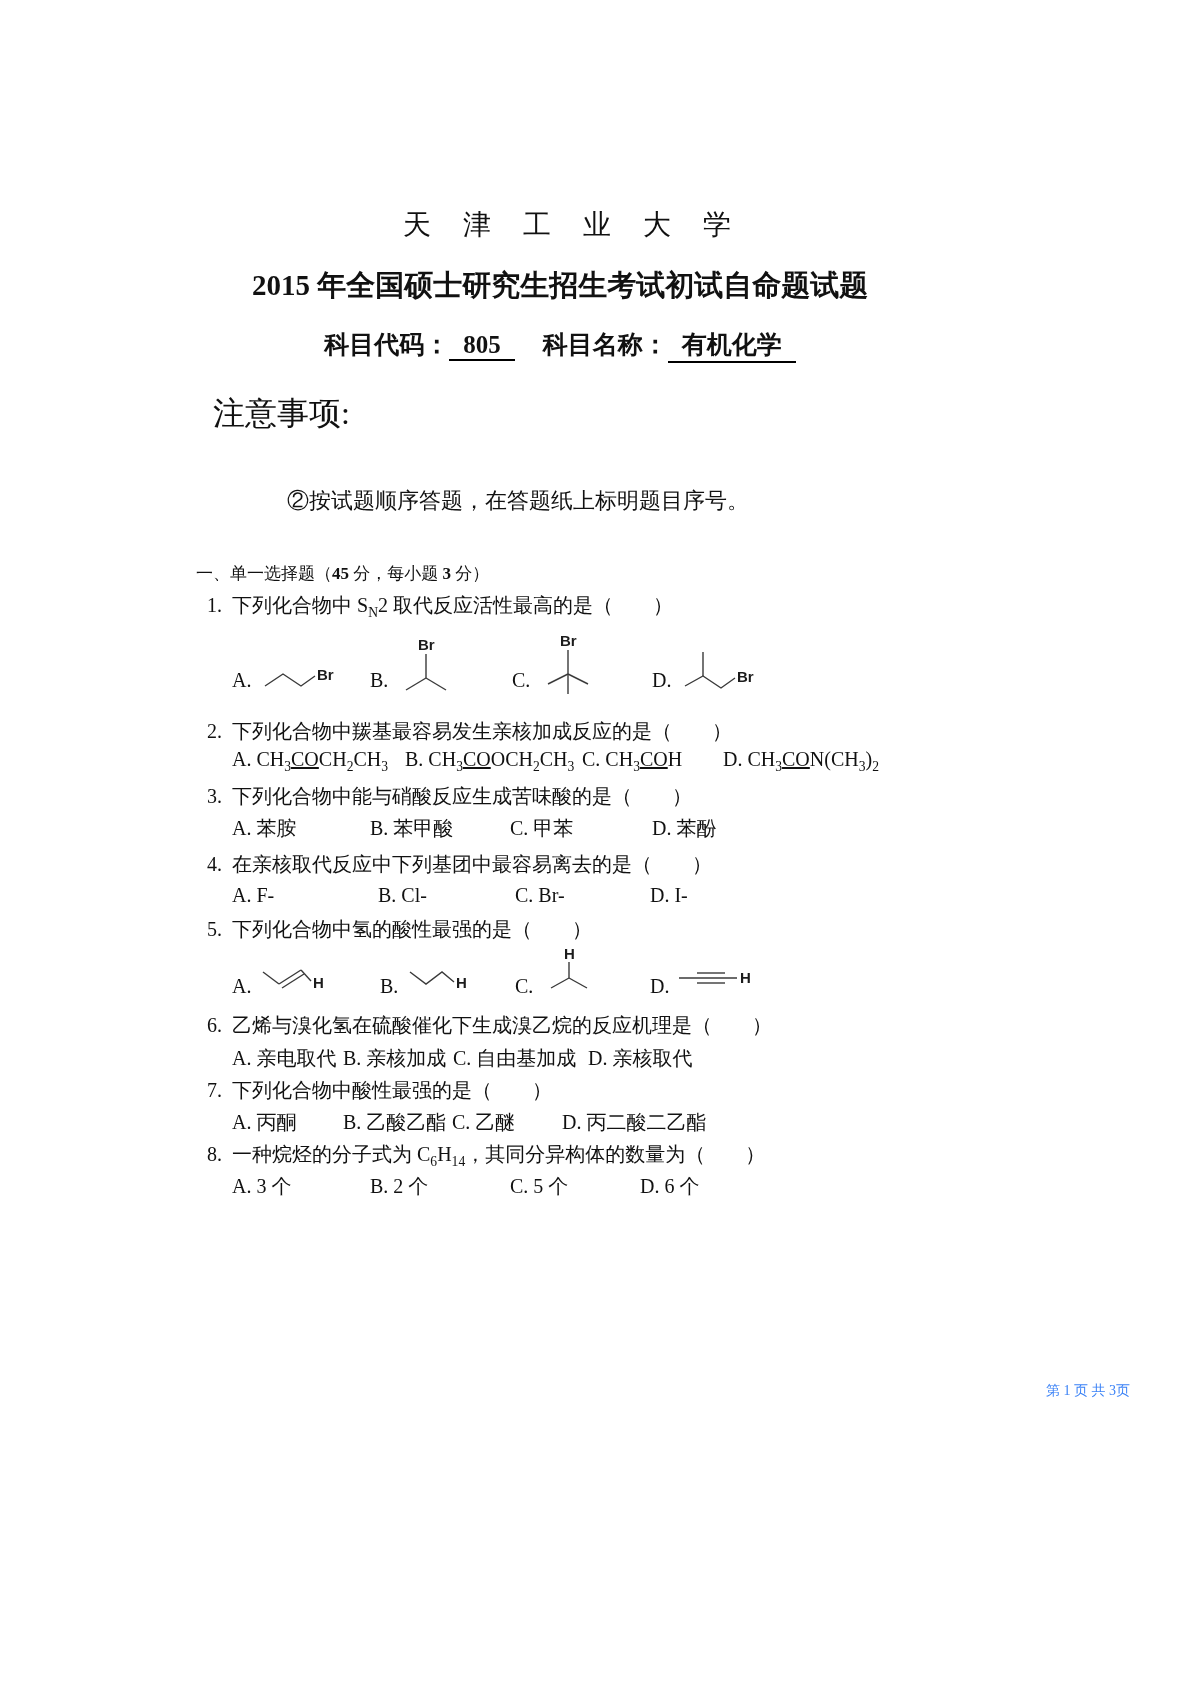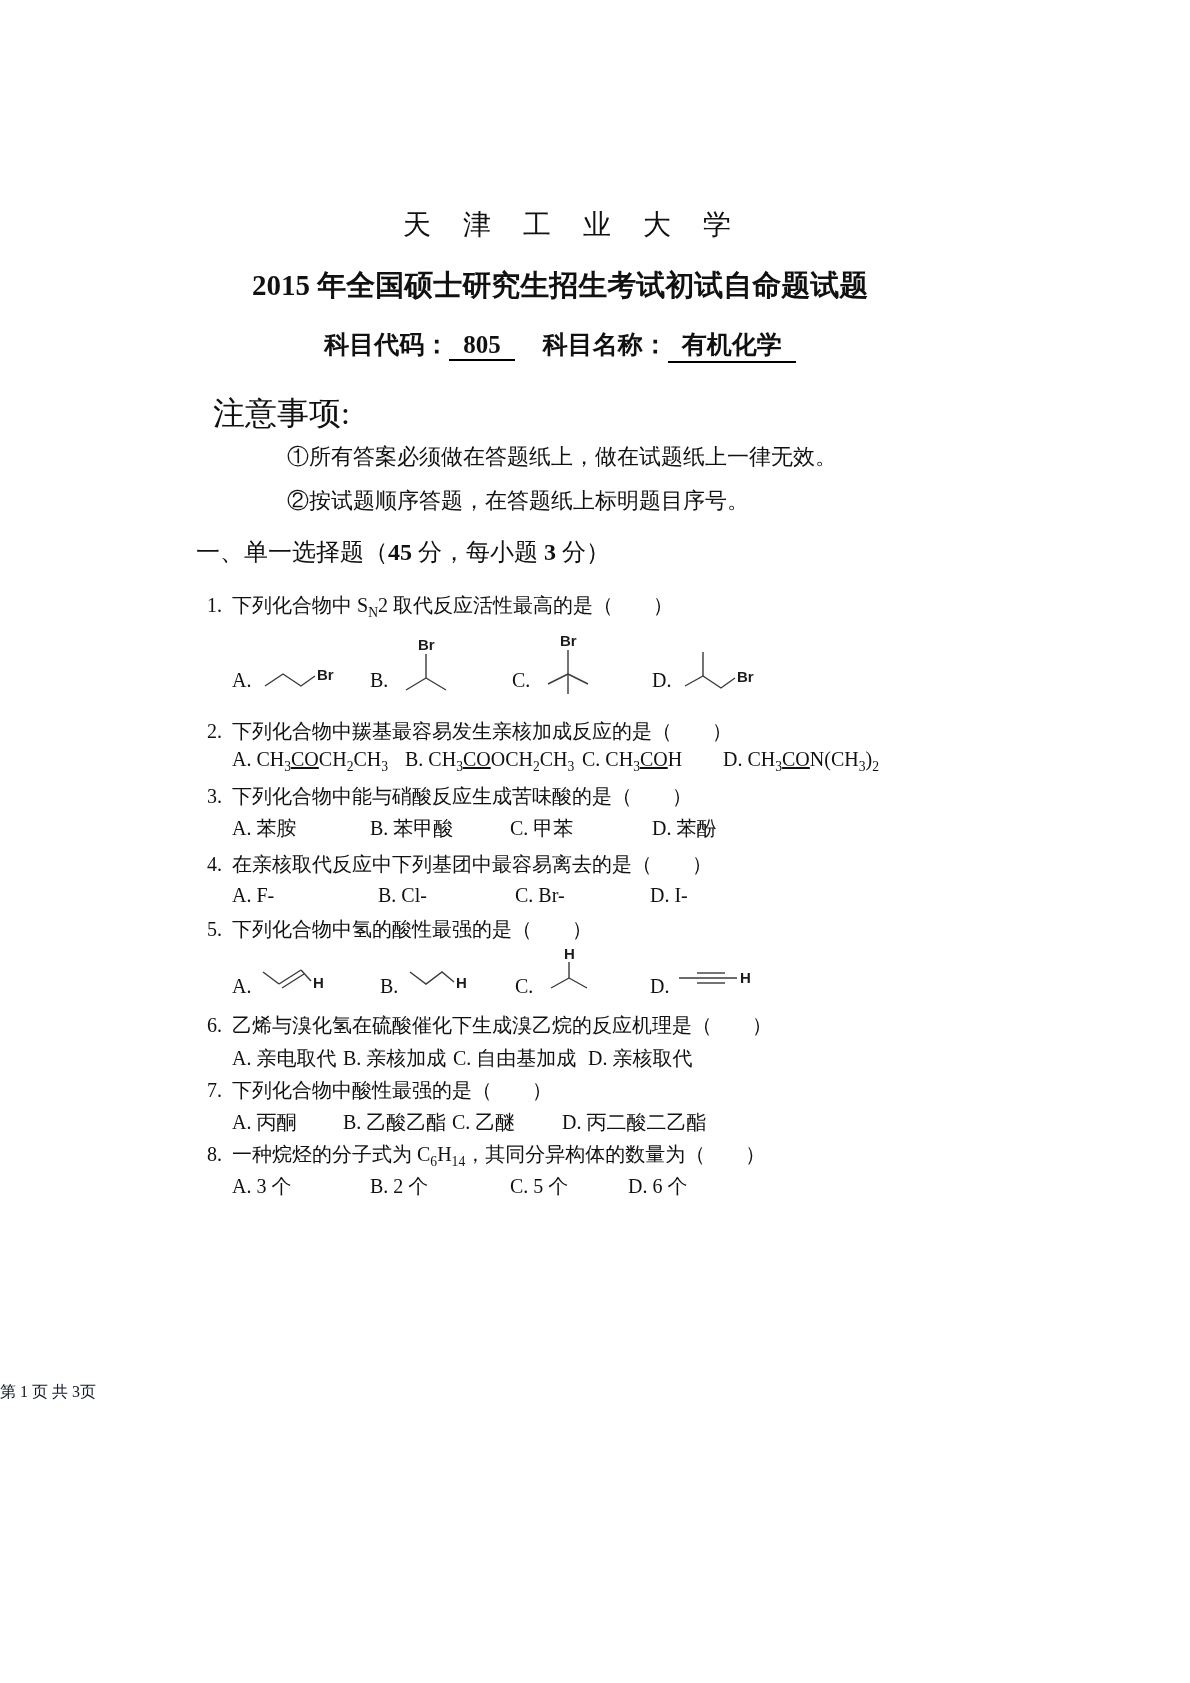--- a/index.html
+++ b/index.html
@@ -18,56 +18,55 @@
   .subject-line {
     position:absolute; top:328px; left:0; width:1120px; text-align:center;
     font-size:25px; font-weight:bold;
   }
   .ufield { border-bottom:2px solid #000; padding:0 14px; display:inline-block; }
   .subject-name-label { margin-left:28px; }
   .notes-title { position:absolute; top:392px; left:213px; font-size:32px; }
   .note-item { position:absolute; left:287px; font-size:22px; }
   .note-1 { top:442px; }
   .note-2 { top:486px; }
-  .section-title { position:absolute; top:536px; left:196px; font-size:24px; }
+  .section-title { position:absolute; top:562px; left:196px; font-size:17px; }
   .q-line { position:absolute; font-size:20px; white-space:nowrap; }
   .qnum { display:inline-block; margin-right:10px; }
   .opt-row { position:absolute; height:30px; }
   .opt { position:absolute; top:0; font-size:20px; white-space:nowrap; }
   .struct-row { position:absolute; }
   .struct-opt { position:absolute; bottom:0; display:flex; align-items:flex-end; }
   .opt-letter { font-size:20px; margin-right:6px; padding-bottom:8px; }
   .mol { display:block; }
   .mol polyline, .mol line { fill:none; stroke:#3a3a3a; stroke-width:1.4; }
   .mol text {
     font-family:"Liberation Sans","DejaVu Sans",sans-serif;
     font-size:15px; font-weight:600; fill:#1c1c1c;
   }
   .sub { vertical-align:sub; font-size:0.68em; }
   .b { font-weight:bold; }
   .u { text-decoration:underline; }
   .footer {
-    position:absolute; top:1382px; left:0; width:1130px; text-align:left;
-    font-size:16px; color:#0f172a;
+    position:absolute; top:1382px; left:0; width:1130px; text-align:right;
+    font-size:14px; color:#3b82f6;
   }
 </style>
 </head>
 <body>
 
 <div class="page">
 
   <div class="university">天　津　工　业　大　学</div>
   <div class="exam-title">2015 年全国硕士研究生招生考试初试自命题试题</div>
 
   <div class="subject-line">
     <span>科目代码：</span><span class="ufield">805</span><span class="subject-name-label">科目名称：</span><span class="ufield">有机化学</span>
   </div>
 
   <div class="notes-title">注意事项:</div>
-  <div class="note-item note-1">①所有答案必须做在答题纸上，做在试题纸上一律无效。</div>
   <div class="note-item note-2">②按试题顺序答题，在答题纸上标明题目序号。</div>
 
   <div class="section-title"><span>一、单一选择题（</span><span class="b">45</span><span> 分，每小题 </span><span class="b">3</span><span> 分）</span></div>
 
   <div class="q-line" style="top:592px; left:207px;">
     <span class="qnum">1.</span><span><span>下列化合物中 S</span><span class="sub">N</span><span>2 取代反应活性最高的是（　　）</span></span>
   </div>
   <div class="struct-row" style="top:626px; left:232px; width:760px; height:74px;">
     <div class="struct-opt" style="left:0;">
       <span class="opt-letter">A.</span>
@@ -196,18 +195,18 @@
     <span class="opt" style="left:330px;">D.  丙二酸二乙酯</span>
   </div>
 
   <div class="q-line" style="top:1141px; left:207px;">
     <span class="qnum">8.</span><span><span>一种烷烃的分子式为 C</span><span class="sub">6</span><span>H</span><span class="sub">14</span><span>，其同分异构体的数量为（　　）</span></span>
   </div>
   <div class="opt-row" style="top:1173px; left:232px;">
     <span class="opt" style="left:0;">A. 3 个</span>
     <span class="opt" style="left:138px;">B. 2 个</span>
     <span class="opt" style="left:278px;">C. 5 个</span>
-    <span class="opt" style="left:396px;">D. 6 个</span>
+    <span class="opt" style="left:408px;">D. 6 个</span>
   </div>
 
   <div class="footer">第 1 页 共 3页</div>
 
 </div>
 
 </body></html>

